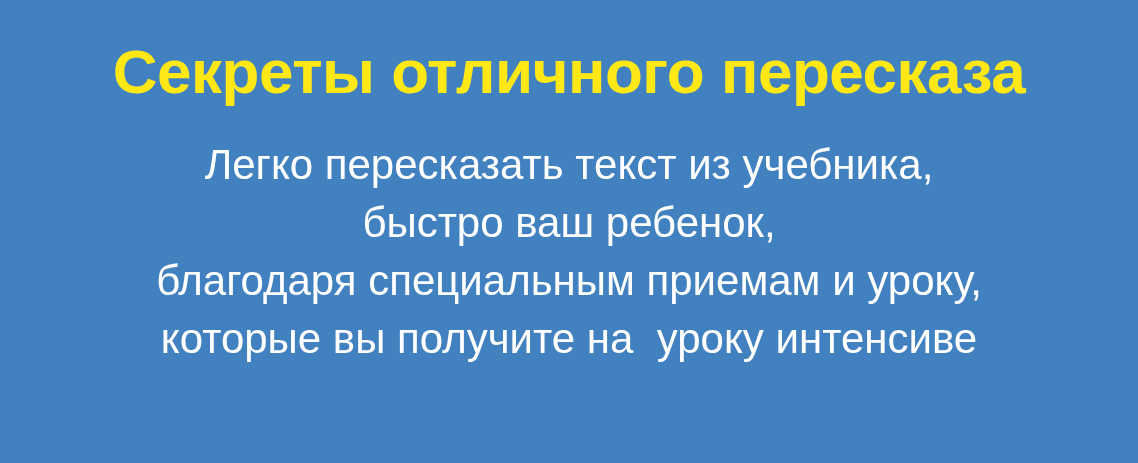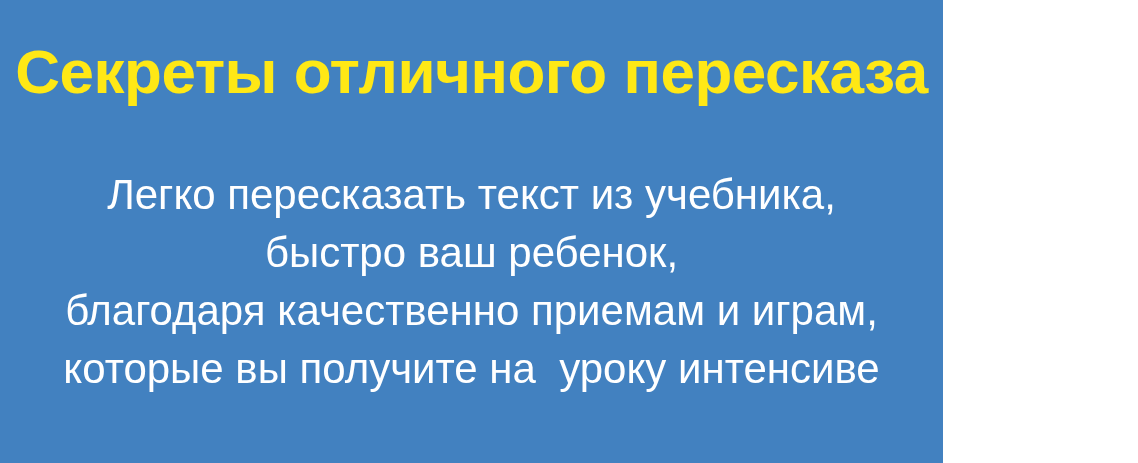--- a/index.html
+++ b/index.html
@@ -8,21 +8,21 @@
     padding: 0;
   }
 
   body {
     font-family: "Liberation Sans", sans-serif;
     background: #ffffff;
   }
 
   .slide {
     position: relative;
-    width: 943px;
+    width: 1138px;
     height: 463px;
     background: #4281c0;
     overflow: hidden;
     box-sizing: border-box;
     display: flex;
     flex-direction: column;
     align-items: center;
   }
 
   .slide-title {
@@ -46,36 +46,35 @@
     position: absolute;
     top: 136px;
     left: 0;
     right: 0;
     text-align: center;
     color: #ffffff;
     font-family: "Liberation Sans", sans-serif;
     font-weight: normal;
     font-size: 42px;
     line-height: 58px;
-    margin-top: 30px;
   }
 
   .body-line {
     display: block;
     white-space: pre;
     color: #ffffff;
   }
 </style>
 </head>
 <body>
 
 <div class="slide">
 
   <h1 class="slide-title">Секреты отличного пересказа</h1>
 
   <div class="slide-body">
     <span class="body-line">Легко пересказать текст из учебника,</span>
     <span class="body-line">быстро ваш ребенок,</span>
-    <span class="body-line">благодаря качественно приемам и играм,</span>
+    <span class="body-line">благодаря специальным приемам и уроку,</span>
     <span class="body-line">которые вы получите на  уроку интенсиве</span>
   </div>
 
 </div>
 
 </body></html>

